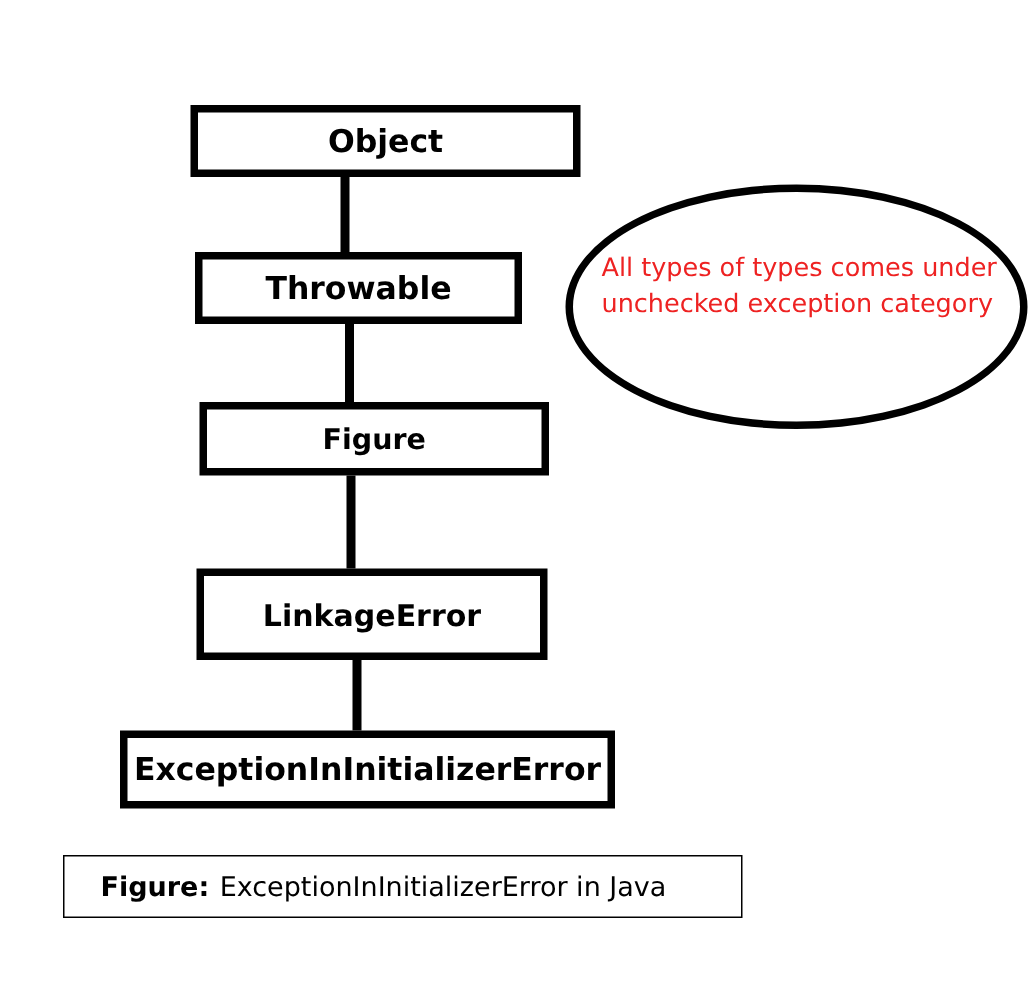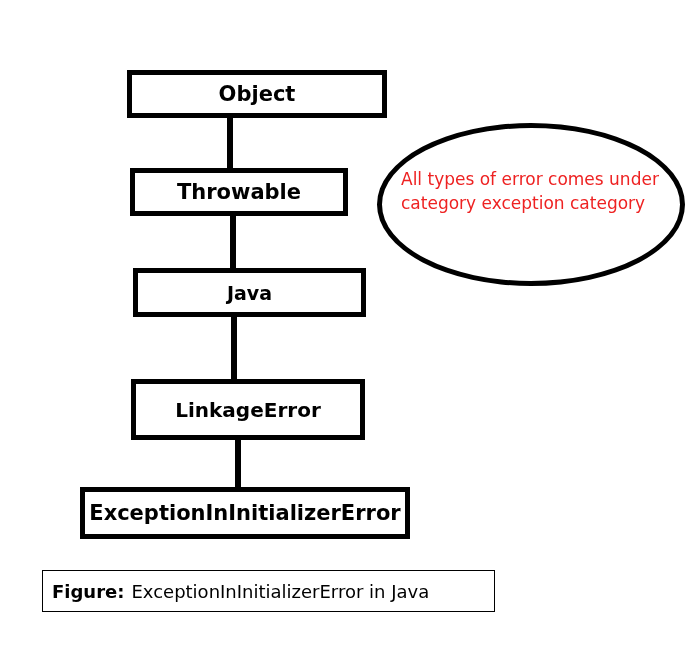--- a/index.html
+++ b/index.html
@@ -97,21 +97,21 @@
     position: absolute;
     left: 42px;
     top: 570px;
     width: 453px;
     height: 42px;
     box-sizing: border-box;
     border: 1px solid #000000;
     background: #ffffff;
     display: flex;
     align-items: center;
-    padding-left: 9px;
+    padding-left: 24px;
     font-size: 18px;
     color: #000000;
   }
   .caption-label {
     font-weight: bold;
     margin-right: 7px;
   }
   .caption-text {
     font-weight: normal;
   }
@@ -129,32 +129,32 @@
 
   <div class="node node-object">
     <span>Object</span>
   </div>
 
   <div class="node node-throwable">
     <span>Throwable</span>
   </div>
 
   <div class="node node-error">
-    <span>Java</span>
+    <span>Figure</span>
   </div>
 
   <div class="node node-eiie">
     <span>ExceptionInInitializerError</span>
   </div>
 
   <div class="node node-linkage">
     <span>LinkageError</span>
   </div>
 
   <div class="callout"></div>
-  <div class="callout-text">All types of error comes under category exception category</div>
+  <div class="callout-text">All types of types comes under unchecked exception category</div>
 
   <div class="caption-box">
     <span class="caption-label">Figure:</span>
     <span class="caption-text">ExceptionInInitializerError in Java</span>
   </div>
 
 </div>
 
 </body></html>

